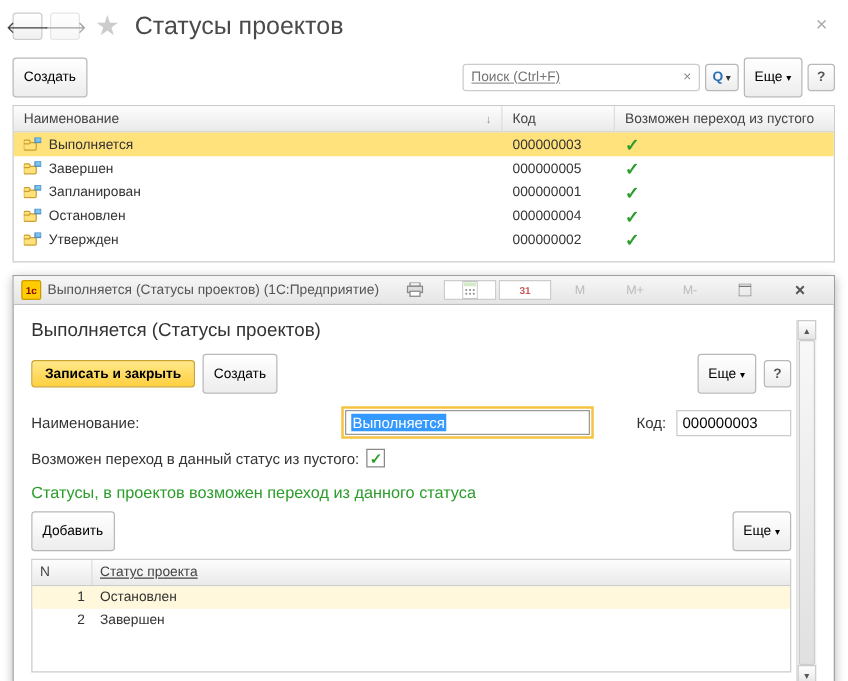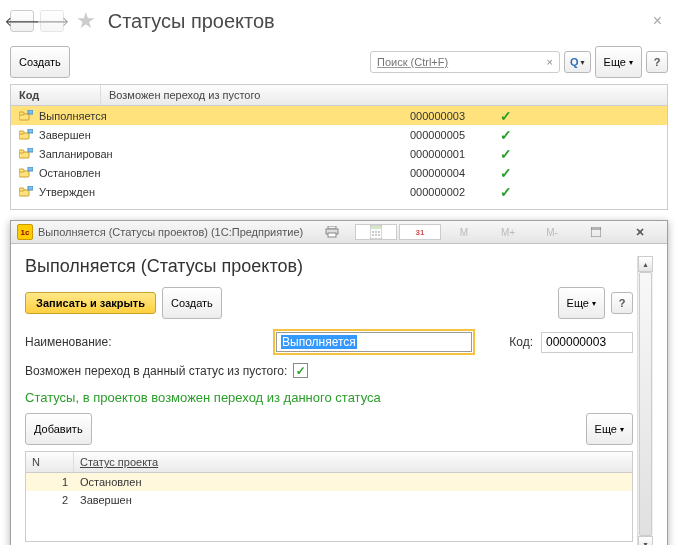--- a/index.html
+++ b/index.html
@@ -20,21 +20,21 @@
   .search-box { display: flex; align-items: center; border: 1px solid #ccc; border-radius: 3px; height: 22px; width: 190px; padding: 0 2px; }
   .search-box input { border: none; outline: none; flex: 1; padding: 0 4px; font-size: 11px; color: #999; text-decoration: underline; }
   .search-clear { color: #888; cursor: pointer; padding: 0 4px; font-size: 11px; }
   .icon-btn { border: 1px solid #b8b8b8; border-radius: 3px; background: linear-gradient(#fff, #ededed); height: 22px; display: flex; align-items: center; justify-content: center; cursor: pointer; padding: 0 5px; font-size: 11px; }
   
   
   .table { margin: 0 10px; border: 1px solid #ccc; }
   .thead { display: flex; background: linear-gradient(#fdfdfd, #eaeaea); border-bottom: 1px solid #ccc; }
   .th { padding: 4px 8px; font-size: 11px; color: #444; border-right: 1px solid #ddd; }
   .th.name { flex: 1; display: flex; align-items: center; }
-  .th.code { width: 90px; font-weight: bold; }
+  .th.code { width: 90px; }
   .th.allowed { width: 175px; border-right: none; }
   .sort-arrow { margin-left: auto; color: #888; font-size: 9px; }
   .tbody .tr { display: flex; height: 19px; align-items: center; }
   .tbody .tr.selected { background: #ffe27b; }
   .td { padding: 0 8px; font-size: 11px; display: flex; align-items: center; }
   .td.name { flex: 1; gap: 6px; }
   .td.code { width: 90px; }
   .td.allowed { width: 175px; color: #2a9d2a; font-weight: bold; font-size: 14px; }
   .row-icon { display: inline-flex; align-items: center; }
   .row-icon svg { display: block; }
@@ -47,21 +47,21 @@
   .tb-icon { width: 16px; height: 16px; background: #ffcc00; border: 1px solid #cc9900; border-radius: 2px; display: flex; align-items: center; justify-content: center; font-size: 8px; font-weight: bold; color: #8b0000; }
   .tb-title { flex: 1; }
   .tb-icons { display: flex; gap: 2px; align-items: center; }
   .tb-iconb { width: 42px; height: 16px; display: flex; align-items: center; justify-content: center; font-size: 11px; color: #777; cursor: pointer; }
   .tb-iconb.cal { border: 1px solid #ccc; background: #fff; font-size: 8px; }
   .tb-iconb.m { color: #bbb; font-size: 10px; }
   .tb-iconb.closew { font-weight: bold; color: #555; }
   
   .child-body { padding: 12px 14px 0; position: relative; display: flex;}
   .child-main { flex: 1; }
-  .child-title { font-size: 18px; color: #333; margin-bottom: 10px; }
+  .child-title { font-size: 15px; color: #333; margin-bottom: 10px; }
   
   .btn-row { display: flex; align-items: center; gap: 6px; margin-bottom: 10px; }
   .btn-yellow { background: linear-gradient(#ffe889, #ffd040); border: 1px solid #caa32a; border-radius: 3px; padding: 4px 10px; font-size: 11px; font-weight: bold; cursor: pointer; }
   
   .form-row { display: flex; align-items: center; gap: 8px; margin-bottom: 8px; font-size: 12px; }
   .form-label { color: #333; }
   .input-focus-wrap { border: 2px solid #f5c340; padding: 1px; }
   .input-main { border: 1px solid #9a9a9a; height: 20px; padding: 0 4px; font-size: 12px; width: 196px; }
   .selected-text { background: #3399ff; color: #fff; padding: 0 1px; }
   .input-code { border: 1px solid #ccc; height: 21px; padding: 0 4px; font-size: 12px; width: 92px; }
@@ -115,20 +115,24 @@
   </div>
   <button class="btn">
     <span>Еще</span>
       <span style="font-size:8px;margin-left:3px">▾</span>
   </button>
   <div class="icon-btn" style="width:22px;font-weight:bold;color:#555">?</div>
 </div>
 
 <div class="table">
   <div class="thead">
+    <div class="th name">
+      <span>Наименование</span>
+      <span class="sort-arrow">↓</span>
+    </div>
     <div class="th code">Код</div>
     <div class="th allowed">Возможен переход из пустого</div>
   </div>
   <div class="tbody" id="main-tbody">
       <div class="tr selected">
         <div class="td name">
           <span class="row-icon">
             <svg width="14" height="11" viewBox="0 0 14 11">
               <rect x="0" y="4" width="10" height="6" rx="1" fill="#ffe27b" stroke="#cca030"></rect>
               <rect x="0" y="2" width="5" height="3" rx="1" fill="#ffe27b" stroke="#cca030"></rect>

